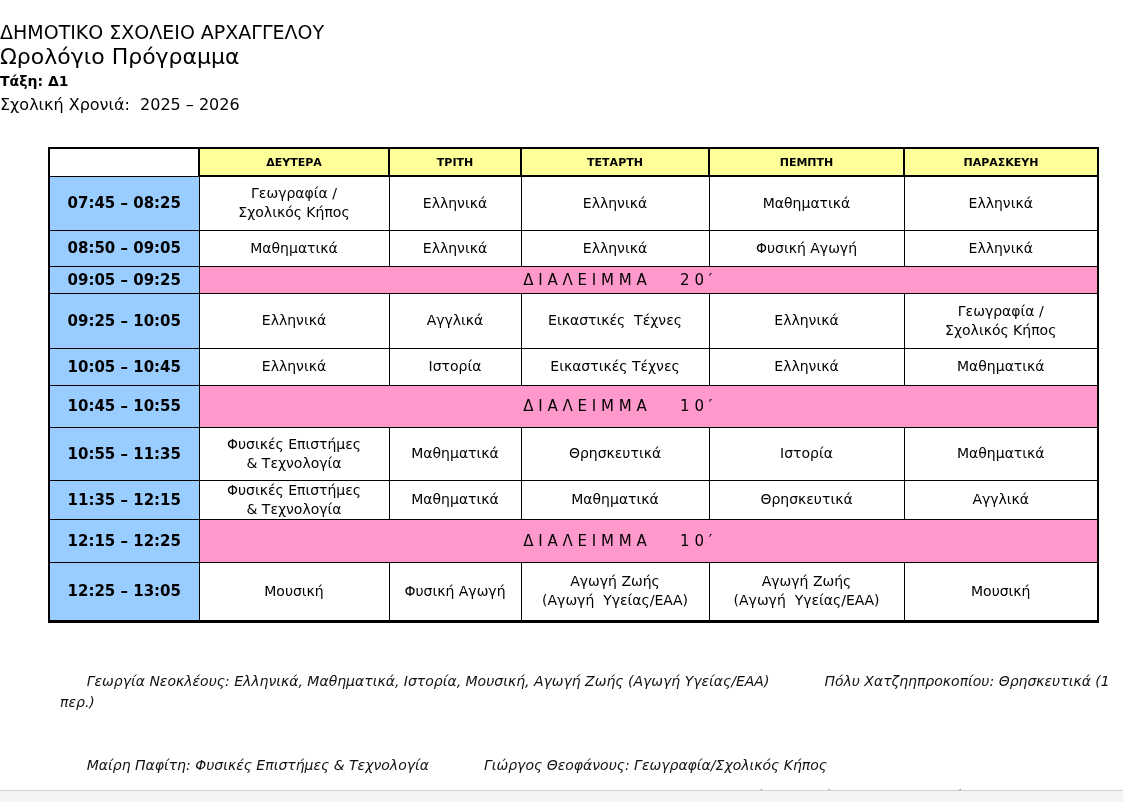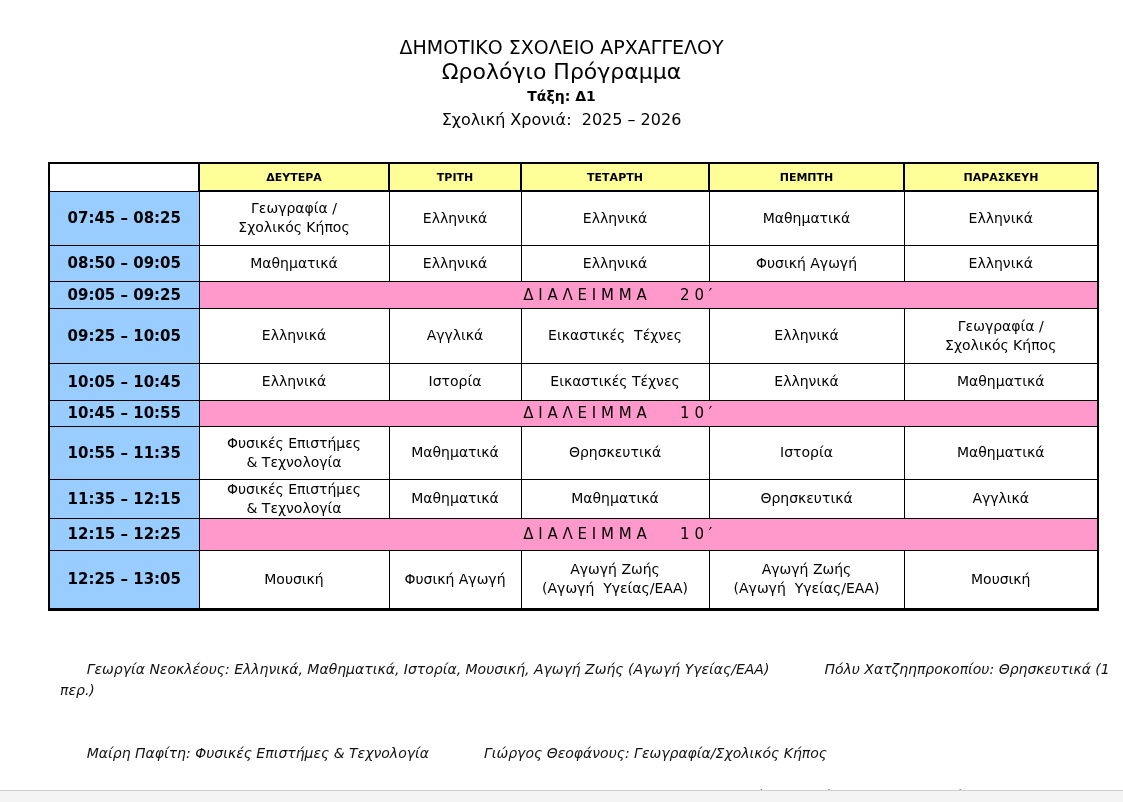--- a/index.html
+++ b/index.html
@@ -7,21 +7,21 @@
     --day-header:#FFFF99;
     --break-row:#FF99CC;
     --border:#000000;
   }
   *{margin:0;padding:0;box-sizing:border-box;}
   html,body{width:1123px;height:802px;overflow:hidden;background:#ffffff;
     font-family:"DejaVu Sans","Liberation Sans",sans-serif;color:#000;}
   .page{position:relative;width:1123px;height:802px;background:#fff;}
 
   
-  .titles{padding-top:35px;text-align:center;width:1123px;}
+  .titles{padding-top:20px;width:1123px;}
   .t-school{font-size:19px;line-height:25px;}
   .t-program{font-size:22px;line-height:24px;}
   .t-class{font-size:14px;line-height:24px;font-weight:bold;}
   .t-year{font-size:16px;line-height:23px;white-space:pre-wrap;}
 
   
   table.timetable{
     border-collapse:collapse;
     table-layout:fixed;
     margin:31px 0 0 48px;
@@ -140,21 +140,21 @@
 
       <tr style="height:37px">
         <td class="time">10:05 – 10:45</td>
         <td class="subj">Ελληνικά</td>
         <td class="subj">Ιστορία</td>
         <td class="subj">Εικαστικές Τέχνες</td>
         <td class="subj">Ελληνικά</td>
         <td class="subj">Μαθηματικά</td>
       </tr>
 
-      <tr class="break-row" style="height:26px">
+      <tr class="break-row" style="height:42px">
         <td class="time">10:45 – 10:55</td>
         <td class="break-cell" colspan="5">Δ Ι Α Λ Ε Ι Μ Μ Α       1 0 ′</td>
       </tr>
 
       <tr style="height:53px">
         <td class="time">10:55 – 11:35</td>
         <td class="subj">Φυσικές Επιστήμες
 &amp; Τεχνολογία</td>
         <td class="subj">Μαθηματικά</td>
         <td class="subj">Θρησκευτικά</td>
@@ -165,21 +165,21 @@
       <tr style="height:38px">
         <td class="time">11:35 – 12:15</td>
         <td class="subj">Φυσικές Επιστήμες
 &amp; Τεχνολογία</td>
         <td class="subj">Μαθηματικά</td>
         <td class="subj">Μαθηματικά</td>
         <td class="subj">Θρησκευτικά</td>
         <td class="subj">Αγγλικά</td>
       </tr>
 
-      <tr class="break-row" style="height:32px">
+      <tr class="break-row" style="height:43px">
         <td class="time">12:15 – 12:25</td>
         <td class="break-cell" colspan="5">Δ Ι Α Λ Ε Ι Μ Μ Α       1 0 ′</td>
       </tr>
 
       <tr style="height:59px">
         <td class="time">12:25 – 13:05</td>
         <td class="subj">Μουσική</td>
         <td class="subj">Φυσική Αγωγή</td>
         <td class="subj">Αγωγή Ζωής
 (Αγωγή  Υγείας/ΕΑΑ)</td>

